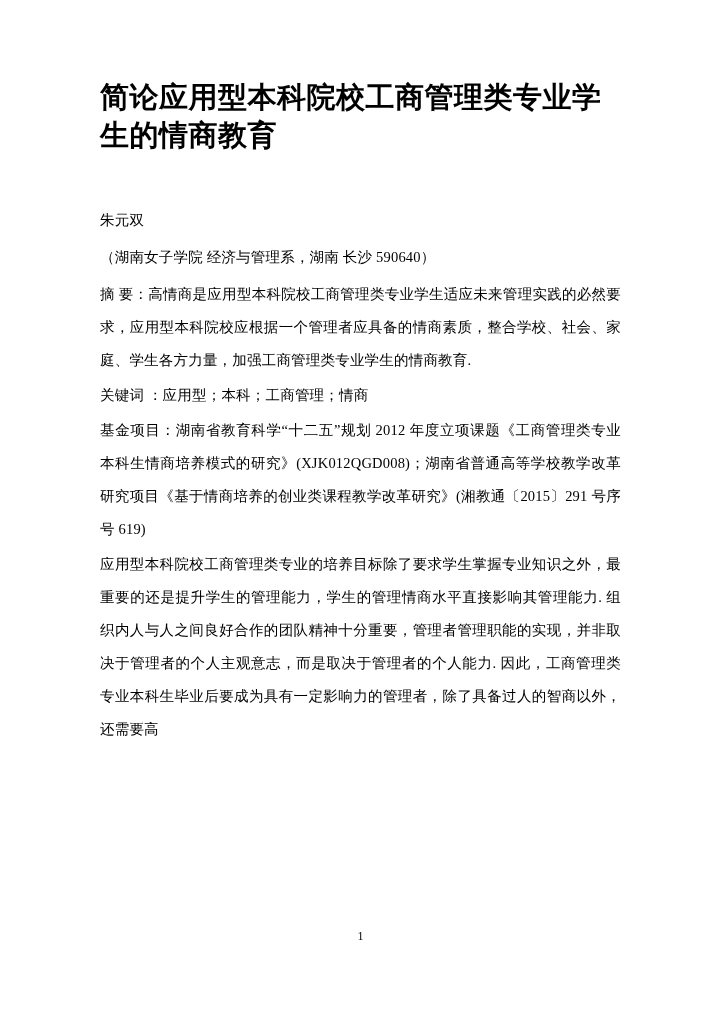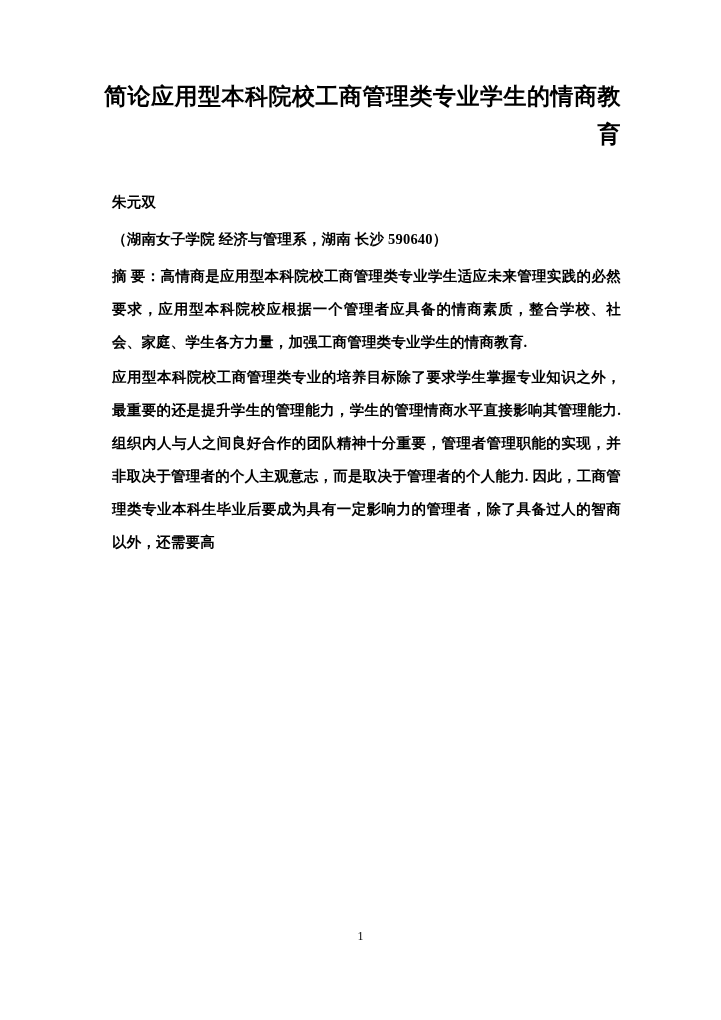--- a/index.html
+++ b/index.html
@@ -16,34 +16,33 @@
     overflow: hidden;
   }
   .page {
     width: 721px;
     height: 1020px;
     box-sizing: border-box;
     padding: 78px 100px 0 100px;
     position: relative;
   }
   .doc-title {
-    font-size: 23px;
+    font-size: 29px;
     font-weight: bold;
-    text-align: right;
+    text-align: left;
     line-height: 38px;
     letter-spacing: 0.5px;
-    margin: 0 0 32px 0;
+    margin: 0 0 50px 0;
   }
   .para {
     font-size: 14.5px;
     line-height: 33px;
     text-align: justify;
-    margin: 0 0 2px 12px;
+    margin: 0 0 2px 0;
     letter-spacing: 0.2px;
-    font-weight: bold;
   }
   .para.author {
     margin-bottom: 4px;
   }
   .para.affil {
     margin-bottom: 4px;
   }
   .indent-none {
     text-indent: 0;
   }
@@ -63,20 +62,22 @@
 <div class="page">
 
   <h1 class="doc-title">简论应用型本科院校工商管理类专业学生的情商教育</h1>
 
   <p class="para author indent-none">朱元双</p>
 
   <p class="para affil indent-none">（湖南女子学院 经济与管理系，湖南 长沙 590640）</p>
 
   <p class="para indent-none">摘 要：高情商是应用型本科院校工商管理类专业学生适应未来管理实践的必然要求，应用型本科院校应根据一个管理者应具备的情商素质，整合学校、社会、家庭、学生各方力量，加强工商管理类专业学生的情商教育.</p>
 
+  <p class="para indent-none">关键词 ：应用型；本科；工商管理；情商</p>
 
 
+  <p class="para indent-none">基金项目：湖南省教育科学“十二五”规划 2012 年度立项课题《工商管理类专业本科生情商培养模式的研究》(XJK012QGD008)；湖南省普通高等学校教学改革研究项目《基于情商培养的创业类课程教学改革研究》(湘教通〔2015〕291 号序号 619)</p>
 
   <p class="para indent-none">应用型本科院校工商管理类专业的培养目标除了要求学生掌握专业知识之外，最重要的还是提升学生的管理能力，学生的管理情商水平直接影响其管理能力. 组织内人与人之间良好合作的团队精神十分重要，管理者管理职能的实现，并非取决于管理者的个人主观意志，而是取决于管理者的个人能力. 因此，工商管理类专业本科生毕业后要成为具有一定影响力的管理者，除了具备过人的智商以外，还需要高</p>
 
 </div>
 
 <div class="page-number">1</div>
 
 </body></html>

